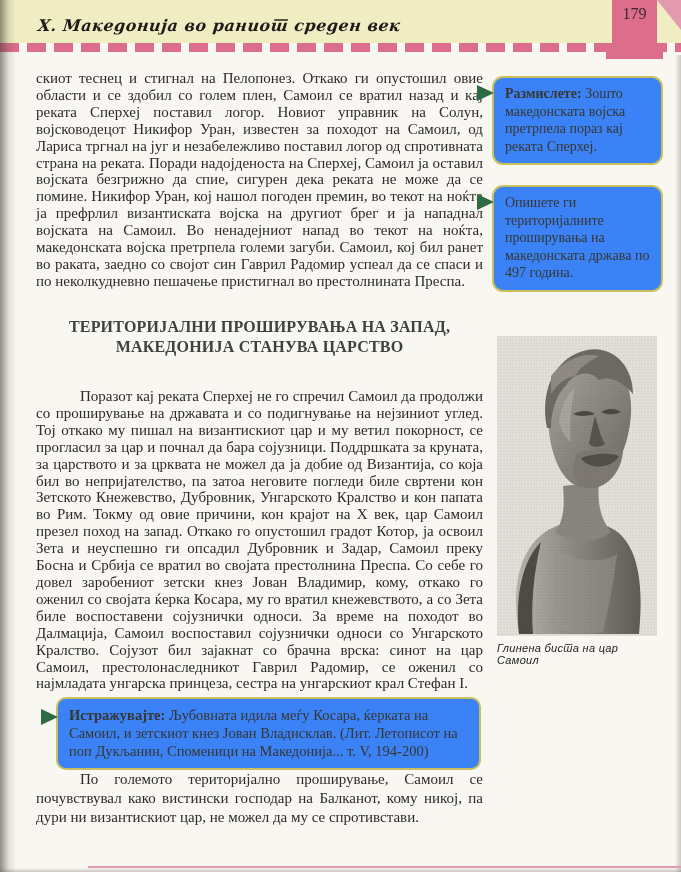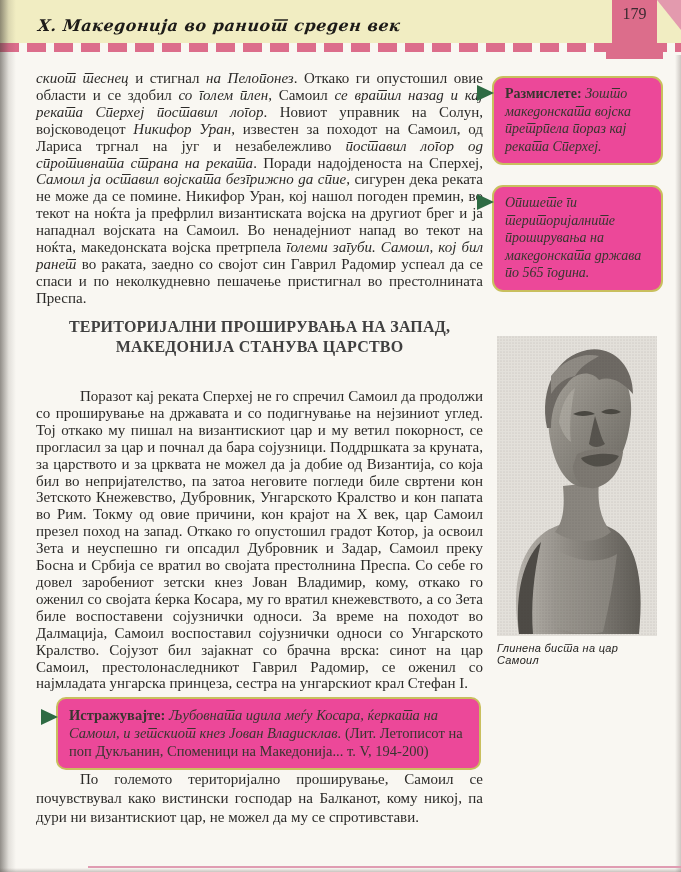--- a/index.html
+++ b/index.html
@@ -67,36 +67,36 @@
   .bottom-shadow{
     position:absolute;left:0;bottom:0;width:681px;height:4px;
     background:linear-gradient(0deg, rgba(90,80,75,0.30), rgba(90,80,75,0));
   }
   
   .bodytext{
     color:#2c2b29;
     font-size:15px;line-height:16.9px;
     text-align:justify;
   }
-  .it{font-style:italic;}
+  .it{}
   .bd{font-weight:bold;}
   #para-1{position:absolute;left:36px;top:70px;width:447px;}
   .section-heading{
     position:absolute;left:36px;top:317px;width:447px;
     text-align:center;font-weight:bold;font-size:16px;
     color:#404040;line-height:20px;letter-spacing:0.2px;
   }
   #para-2{position:absolute;left:36px;top:388px;width:447px;}
   #para-2 .indent, #para-4 .indent{display:inline-block;width:44px;}
   #para-1 .runs, #para-2 .runs{display:inline;}
   #para-4{position:absolute;left:36px;top:770px;width:447px;line-height:19px;}
   
   .note-box{
     position:absolute;
-    background:#ec4899;
+    background:#3b82f6;
     border:2px solid #c9bf5e;
     border-radius:11px;
     padding:7px 10px 8px 11px;
     font-size:14px;line-height:17.5px;
     color:#37362f;
     text-align:left;
   }
   .note-box .arrow{
     position:absolute;left:-17px;top:7px;width:0;height:0;
     border-left:17px solid #2e6b43;
@@ -135,21 +135,21 @@
     <span class="runs"><span class="it">скиот теснец</span><span> и стигнал </span><span class="it">на Пелопонез</span><span>. Откако ги опустошил овие области и се здобил </span><span class="it">со голем плен</span><span>, Самоил </span><span class="it">се вратил назад и кај реката Сперхеј поставил логор</span><span>. Новиот управник на Солун, војсководецот </span><span class="it">Никифор Уран</span><span>, известен за походот на Самоил, од Лариса тргнал на југ и незабележливо </span><span class="it">поставил логор од спротивната страна на реката</span><span>. Поради надојденоста на Сперхеј, </span><span class="it">Самоил ја оставил војската безгрижно да спие</span><span>, сигурен дека реката не може да се помине. Никифор Уран, кој нашол погоден премин, во текот на ноќта ја префрлил византиската војска на другиот брег и ја нападнал војската на Самоил. Во ненадејниот напад во текот на ноќта, македонската војска претрпела </span><span class="it">големи загуби. Самоил, кој бил ранет</span><span> во раката, заедно со својот син Гаврил Радомир успеал да се спаси и по неколкудневно пешачење пристигнал во престолнината Преспа.</span></span>
   </div>
 
   <div id="box-think" class="note-box">
     <span class="arrow"></span>
     <span><span class="bd">Размислете: </span><span class="it">Зошто македонската војска претрпела пораз кај реката Сперхеј.</span></span>
   </div>
 
   <div id="box-describe" class="note-box">
     <span class="arrow"></span>
-    <span><span class="it">Опишете ги територијалните проширувања на македонската држава по 565 година.</span></span>
+    <span><span class="it">Опишете ги територијалните проширувања на македонската држава по 497 година.</span></span>
   </div>
 
   <div class="section-heading">
     <div>ТЕРИТОРИЈАЛНИ ПРОШИРУВАЊА НА ЗАПАД,</div>
     <div>МАКЕДОНИЈА СТАНУВА ЦАРСТВО</div>
   </div>
 
   <div id="para-2" class="bodytext">
     <span class="indent"></span><span class="runs"><span>Поразот кај реката Сперхеј не го спречил Самоил да продолжи со проширување на државата и со подигнување на нејзиниот углед. Тој откако му пишал на византискиот цар и му ветил покорност, се прогласил за цар и почнал да бара сојузници. Поддршката за круната, за царството и за црквата не можел да ја добие од Византија, со која бил во непријателство, па затоа неговите погледи биле свртени кон Зетското Кнежевство, Дубровник, Унгарското Кралство и кон папата во Рим. Токму од овие причини, кон крајот на X век, цар Самоил презел поход на запад. Откако го опустошил градот Котор, ја освоил Зета и неуспешно ги опсадил Дубровник и Задар, Самоил преку Босна и Србија се вратил во својата престолнина Преспа. Со себе го довел заробениот зетски кнез Јован Владимир, кому, откако го оженил со својата ќерка Косара, му го вратил кнежевството, а со Зета биле воспоставени сојузнички односи. За време на походот во Далмација, Самоил воспоставил сојузнички односи со Унгарското Кралство. Сојузот бил зајакнат со брачна врска: синот на цар Самоил, престолонаследникот Гаврил Радомир, се оженил со најмладата унгарска принцеза, сестра на унгарскиот крал Стефан I.</span></span>
   </div>

